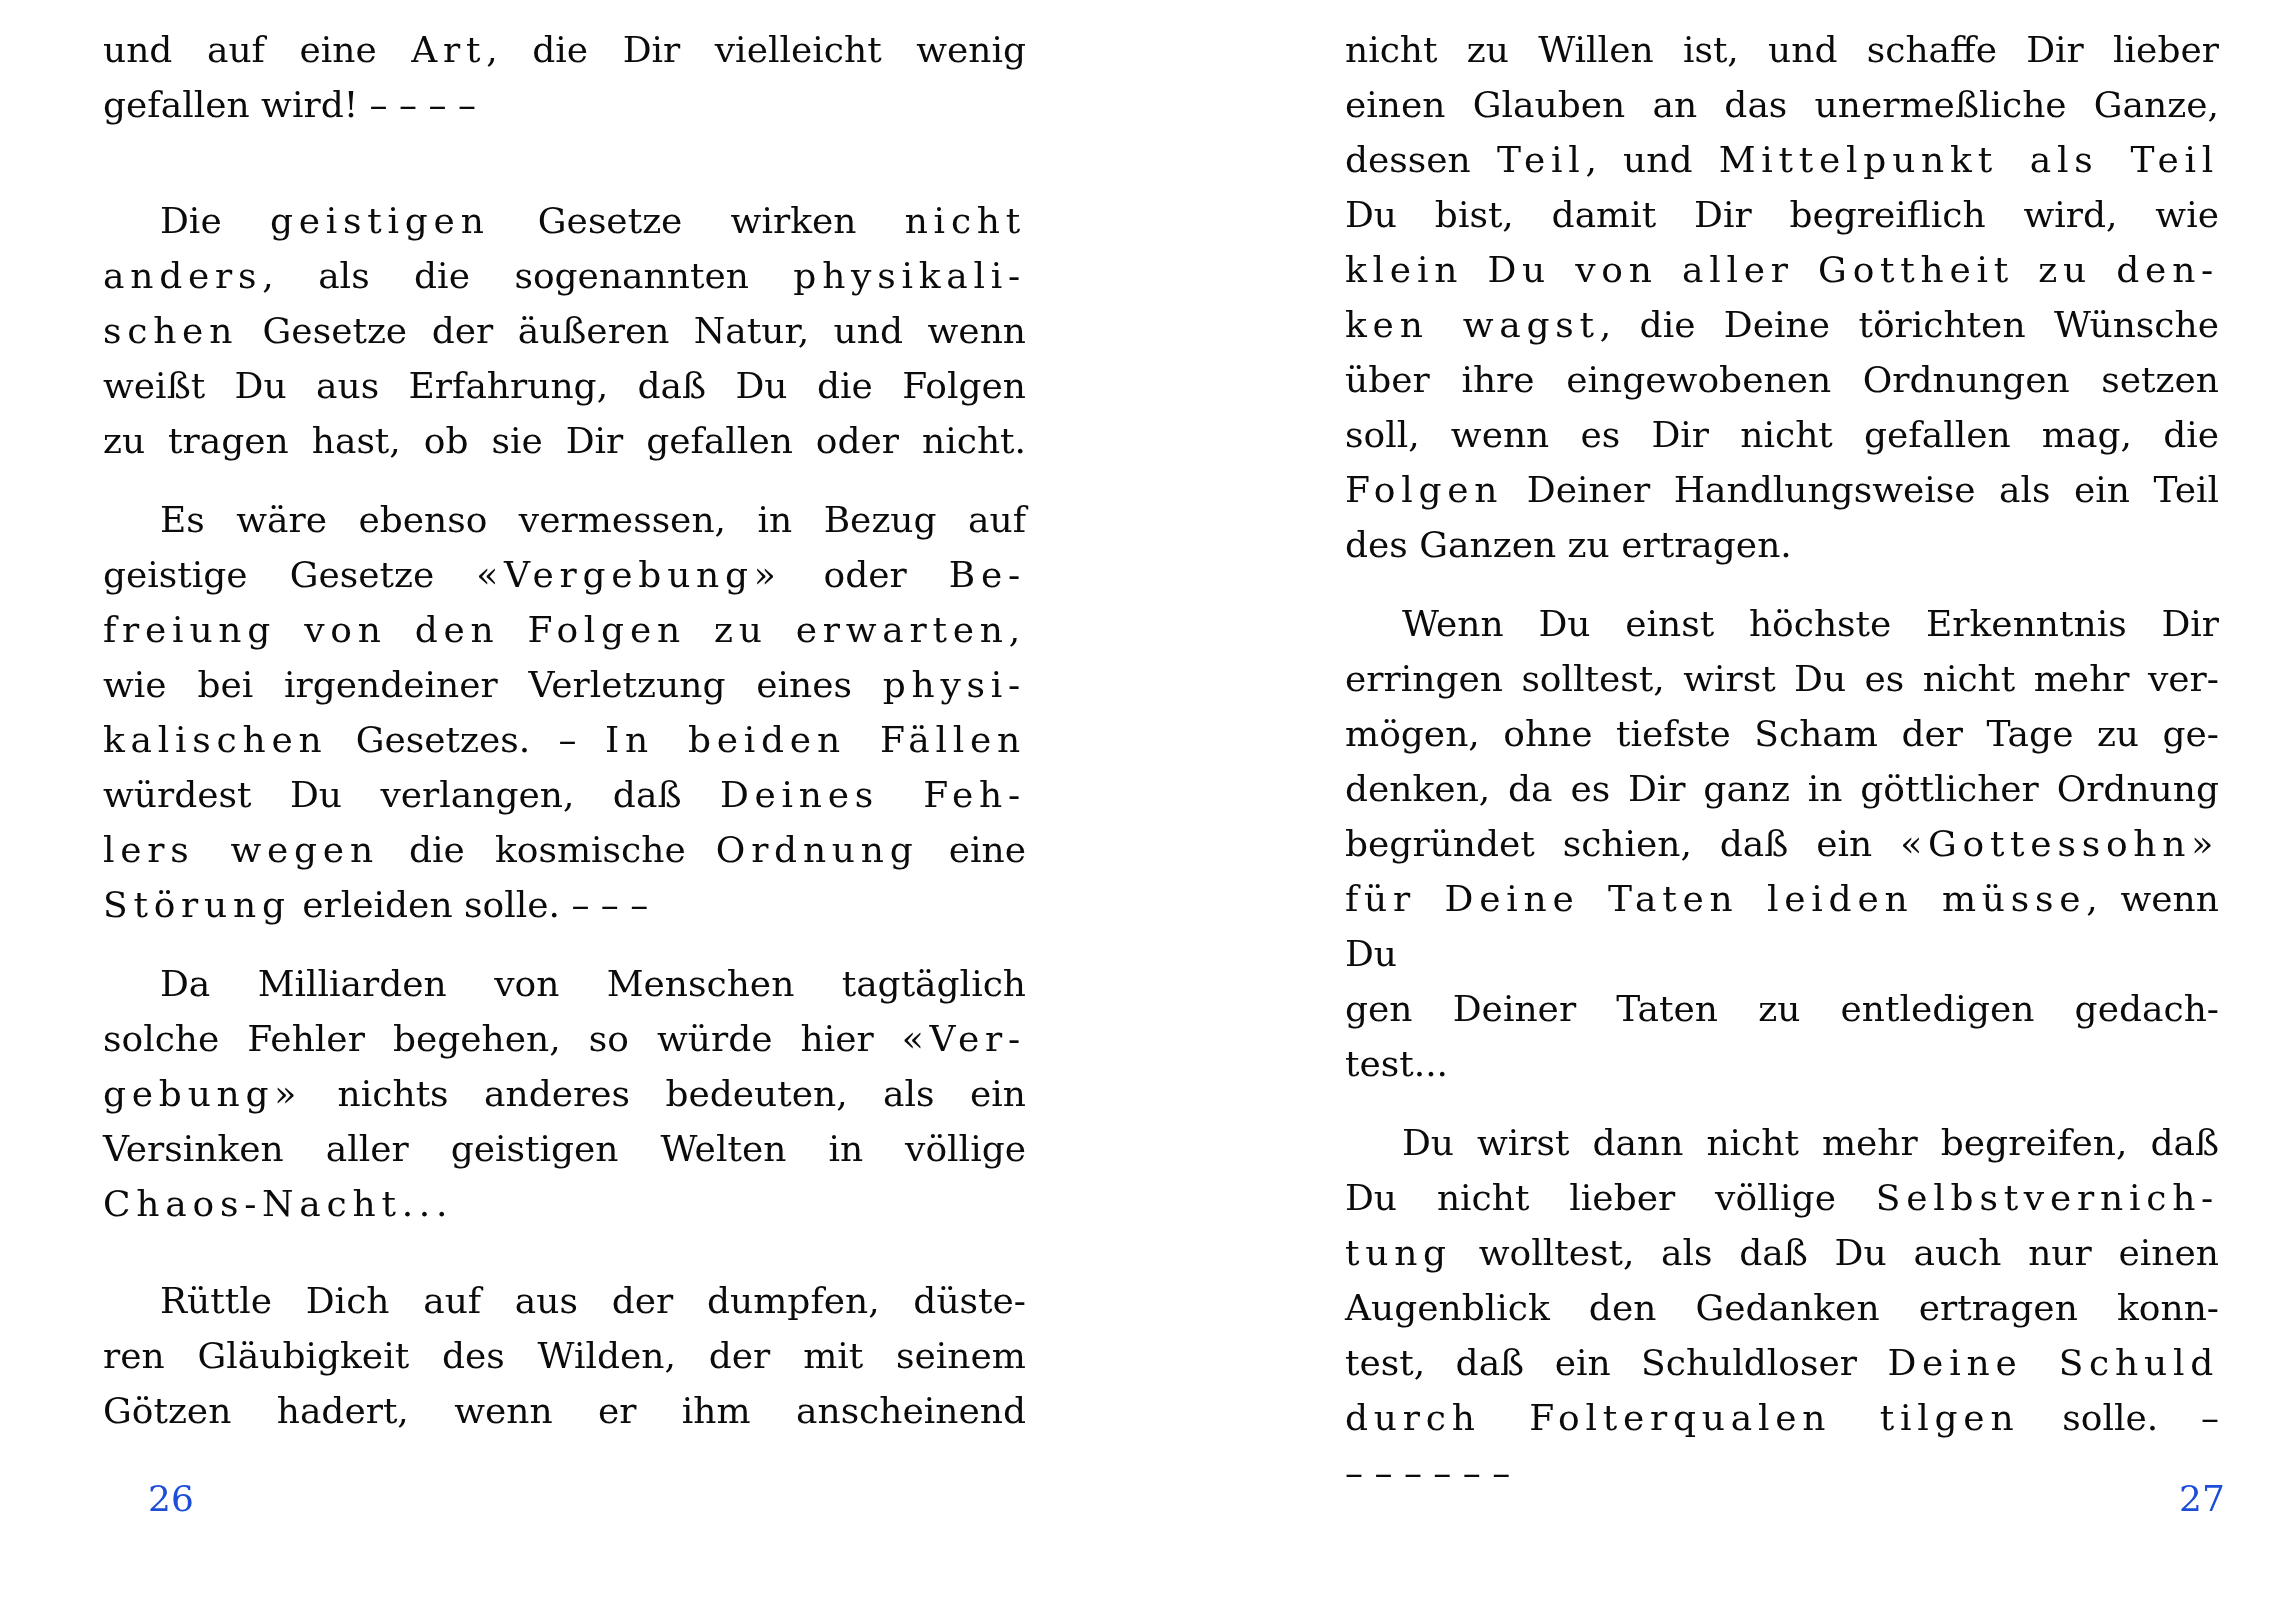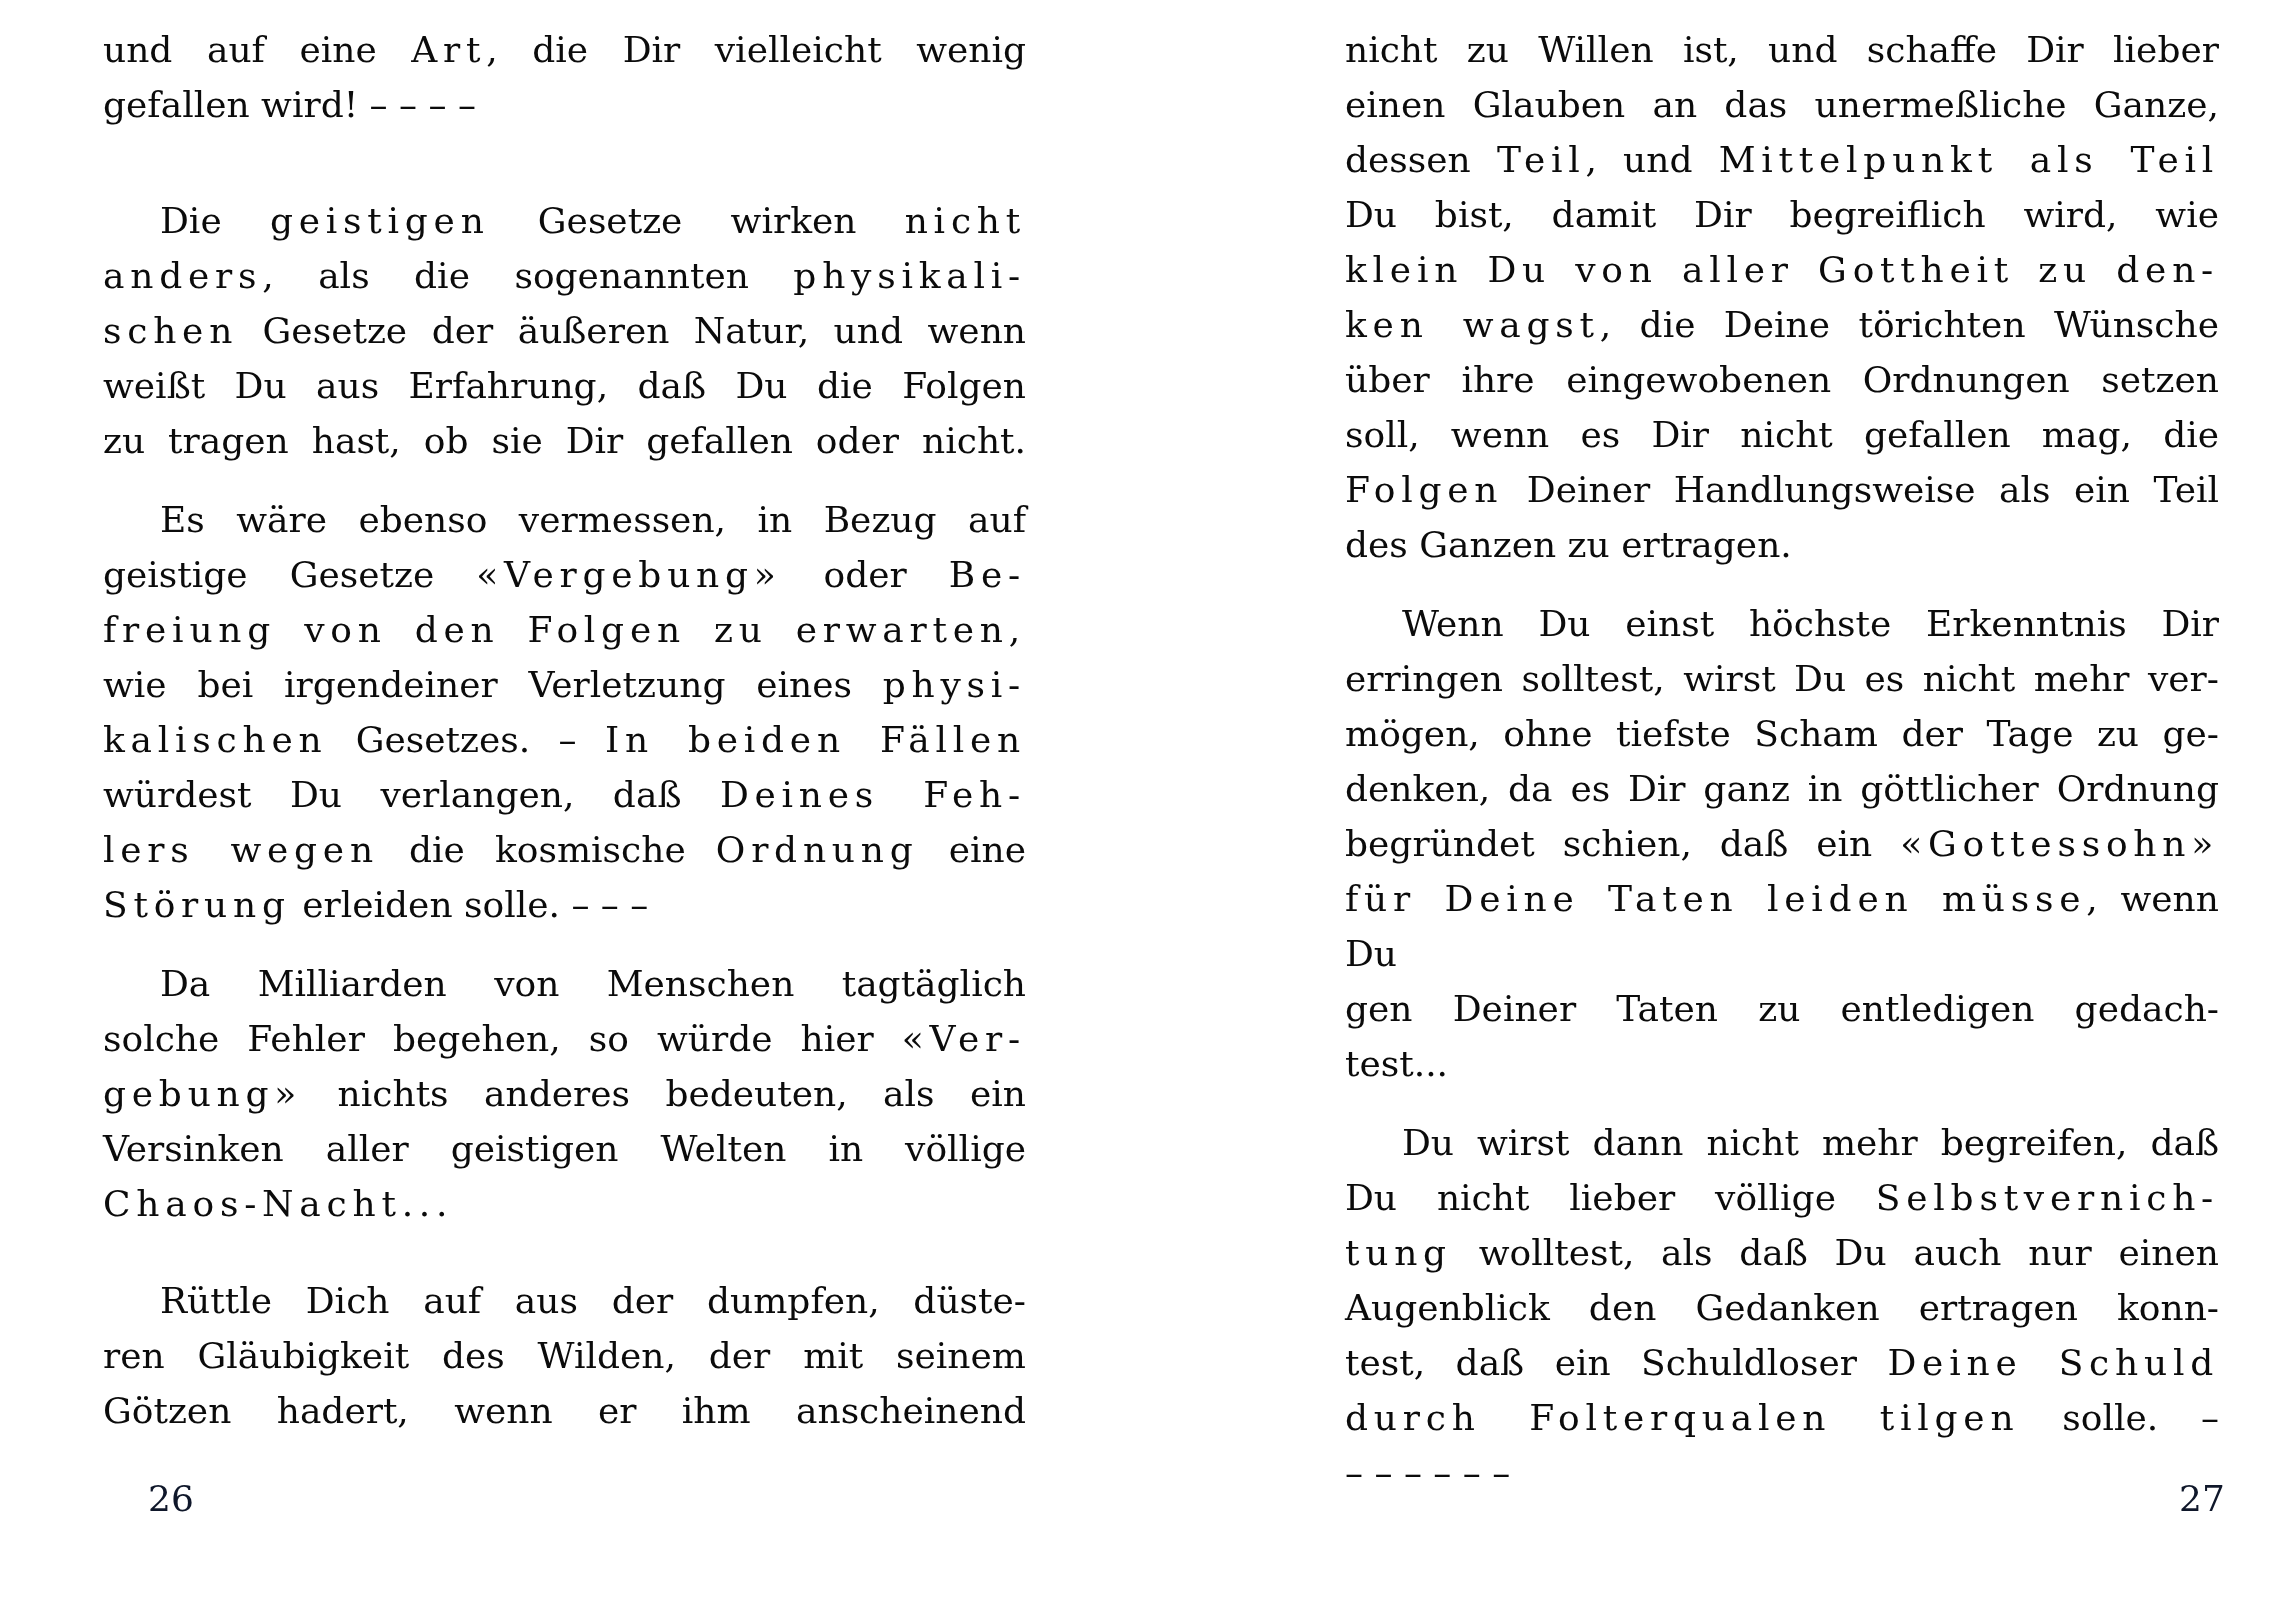--- a/index.html
+++ b/index.html
@@ -22,21 +22,21 @@
     text-align-last:justify;
     white-space:normal;
   }
   .line.endp{text-align-last:left;}
   .line.indent{text-indent:57px;margin-top:24px;}
   .sp{letter-spacing:0.16em;}
   .pagenum{
     position:absolute;
     font-size:36px;
     line-height:55px;
-    color:#0f172a;
+    color:#1d4ed8;
     font-family:"DejaVu Serif", serif;
   }
   .pagenum-left{left:148px;top:1471px;}
   .pagenum-right{left:2179px;top:1471px;}
 </style>
 </head>
 <body>
 
 <div class="spread">
   <div class="col col-left">

